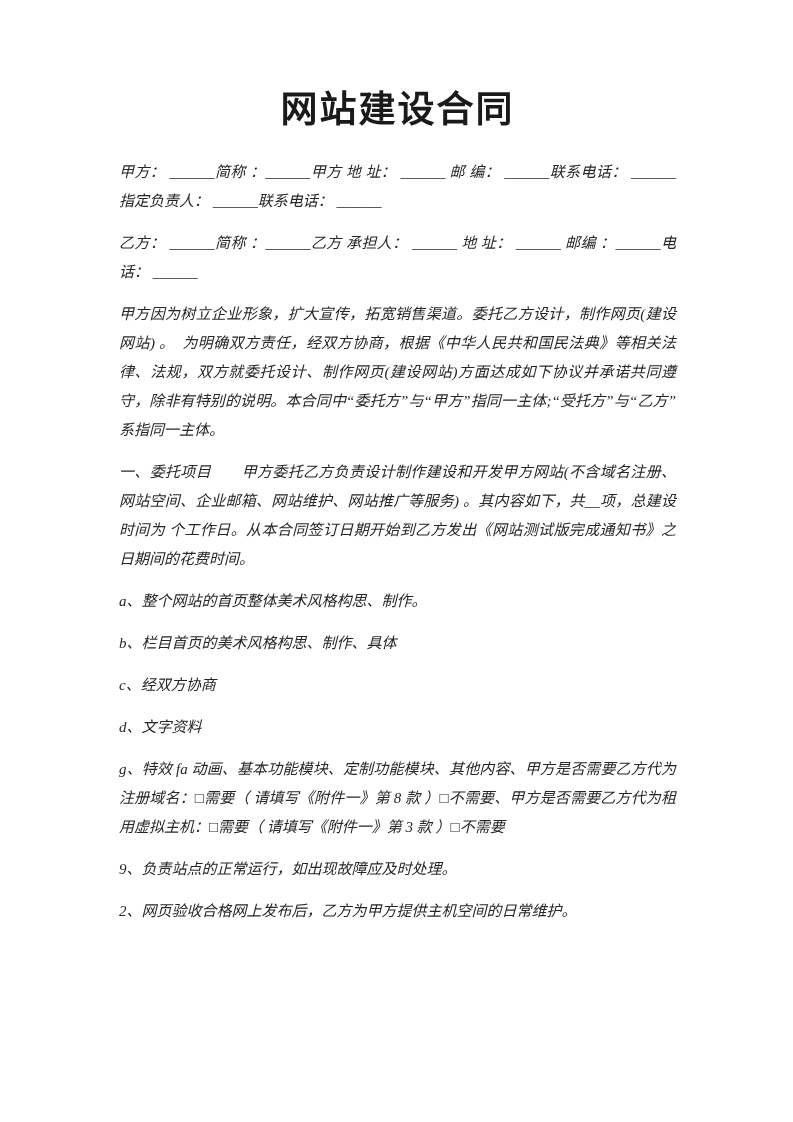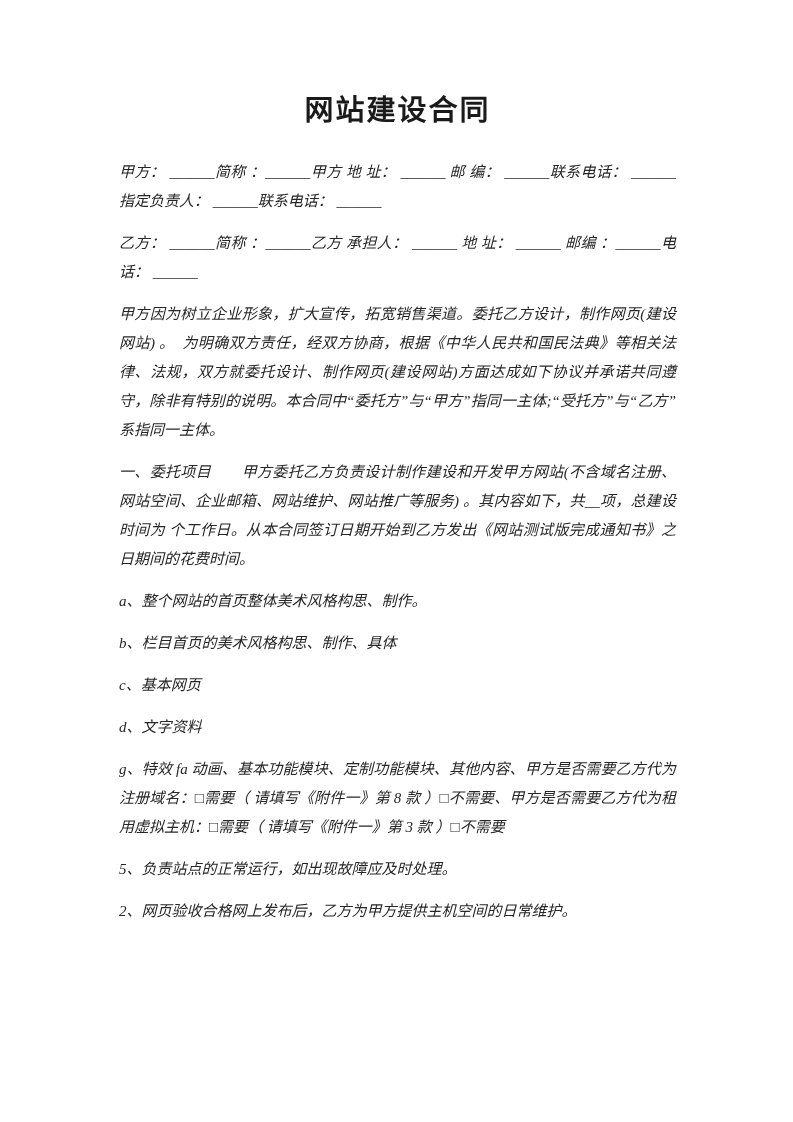--- a/index.html
+++ b/index.html
@@ -18,21 +18,21 @@
     height: 1122px;
     padding: 88px 117px 0 119px;
     background: #ffffff;
     font-family: "Liberation Serif", "DejaVu Serif", serif;
     font-size: 15px;
     line-height: 29px;
     color: #262626;
   }
   .title {
     margin: 0 0 26px 0;
-    font-size: 29px;
+    font-size: 37px;
     line-height: 44px;
     font-weight: bold;
     text-align: center;
     letter-spacing: 2px;
     color: #1a1a1a;
   }
   .para {
     margin: 13px 0;
     text-align: justify;
     text-justify: inter-ideograph;
@@ -53,21 +53,21 @@
   <p class="para">甲方： ______简称 ：______甲方 地 址： ______ 邮 编： ______联系电话： ______ 指定负责人： ______联系电话： ______</p>
 
   <p class="para">乙方： ______简称 ：______乙方 承担人： ______ 地 址： ______ 邮编 ：______电 话： ______</p>
 
   <p class="para">甲方因为树立企业形象，扩大宣传，拓宽销售渠道。委托乙方设计，制作网页(建设网站) 。　为明确双方责任，经双方协商，根据《中华人民共和国民法典》等相关法律、法规，双方就委托设计、制作网页(建设网站)方面达成如下协议并承诺共同遵守，除非有特别的说明。本合同中“委托方”与“甲方”指同一主体;“受托方”与“乙方”系指同一主体。</p>
 
   <p class="para">一、委托项目　　甲方委托乙方负责设计制作建设和开发甲方网站(不含域名注册、网站空间、企业邮箱、网站维护、网站推广等服务) 。其内容如下，共__项，总建设时间为 个工作日。从本合同签订日期开始到乙方发出《网站测试版完成通知书》之日期间的花费时间。</p>
 
   <p class="para">a、整个网站的首页整体美术风格构思、制作。</p>
   <p class="para">b、栏目首页的美术风格构思、制作、具体</p>
-  <p class="para">c、基本网页</p>
+  <p class="para">c、经双方协商</p>
   <p class="para">d、文字资料</p>
 
   <p class="para"><span>g、特效 fa 动画、基本功能模块、定制功能模块、其他内容、甲方是否需要乙方代为注册域名：</span><span class="checkbox">□</span><span>需要（ 请填写《附件一》第 8 款 ）</span><span class="checkbox">□</span><span>不需要、甲方是否需要乙方代为租用虚拟主机：</span><span class="checkbox">□</span><span>需要（ 请填写《附件一》第 3 款 ）</span><span class="checkbox">□</span><span>不需要</span></p>
 
 
-  <p class="para">5、负责站点的正常运行，如出现故障应及时处理。</p>
+  <p class="para">9、负责站点的正常运行，如出现故障应及时处理。</p>
   <p class="para">2、网页验收合格网上发布后，乙方为甲方提供主机空间的日常维护。</p>
 </div>
 
 </body></html>

